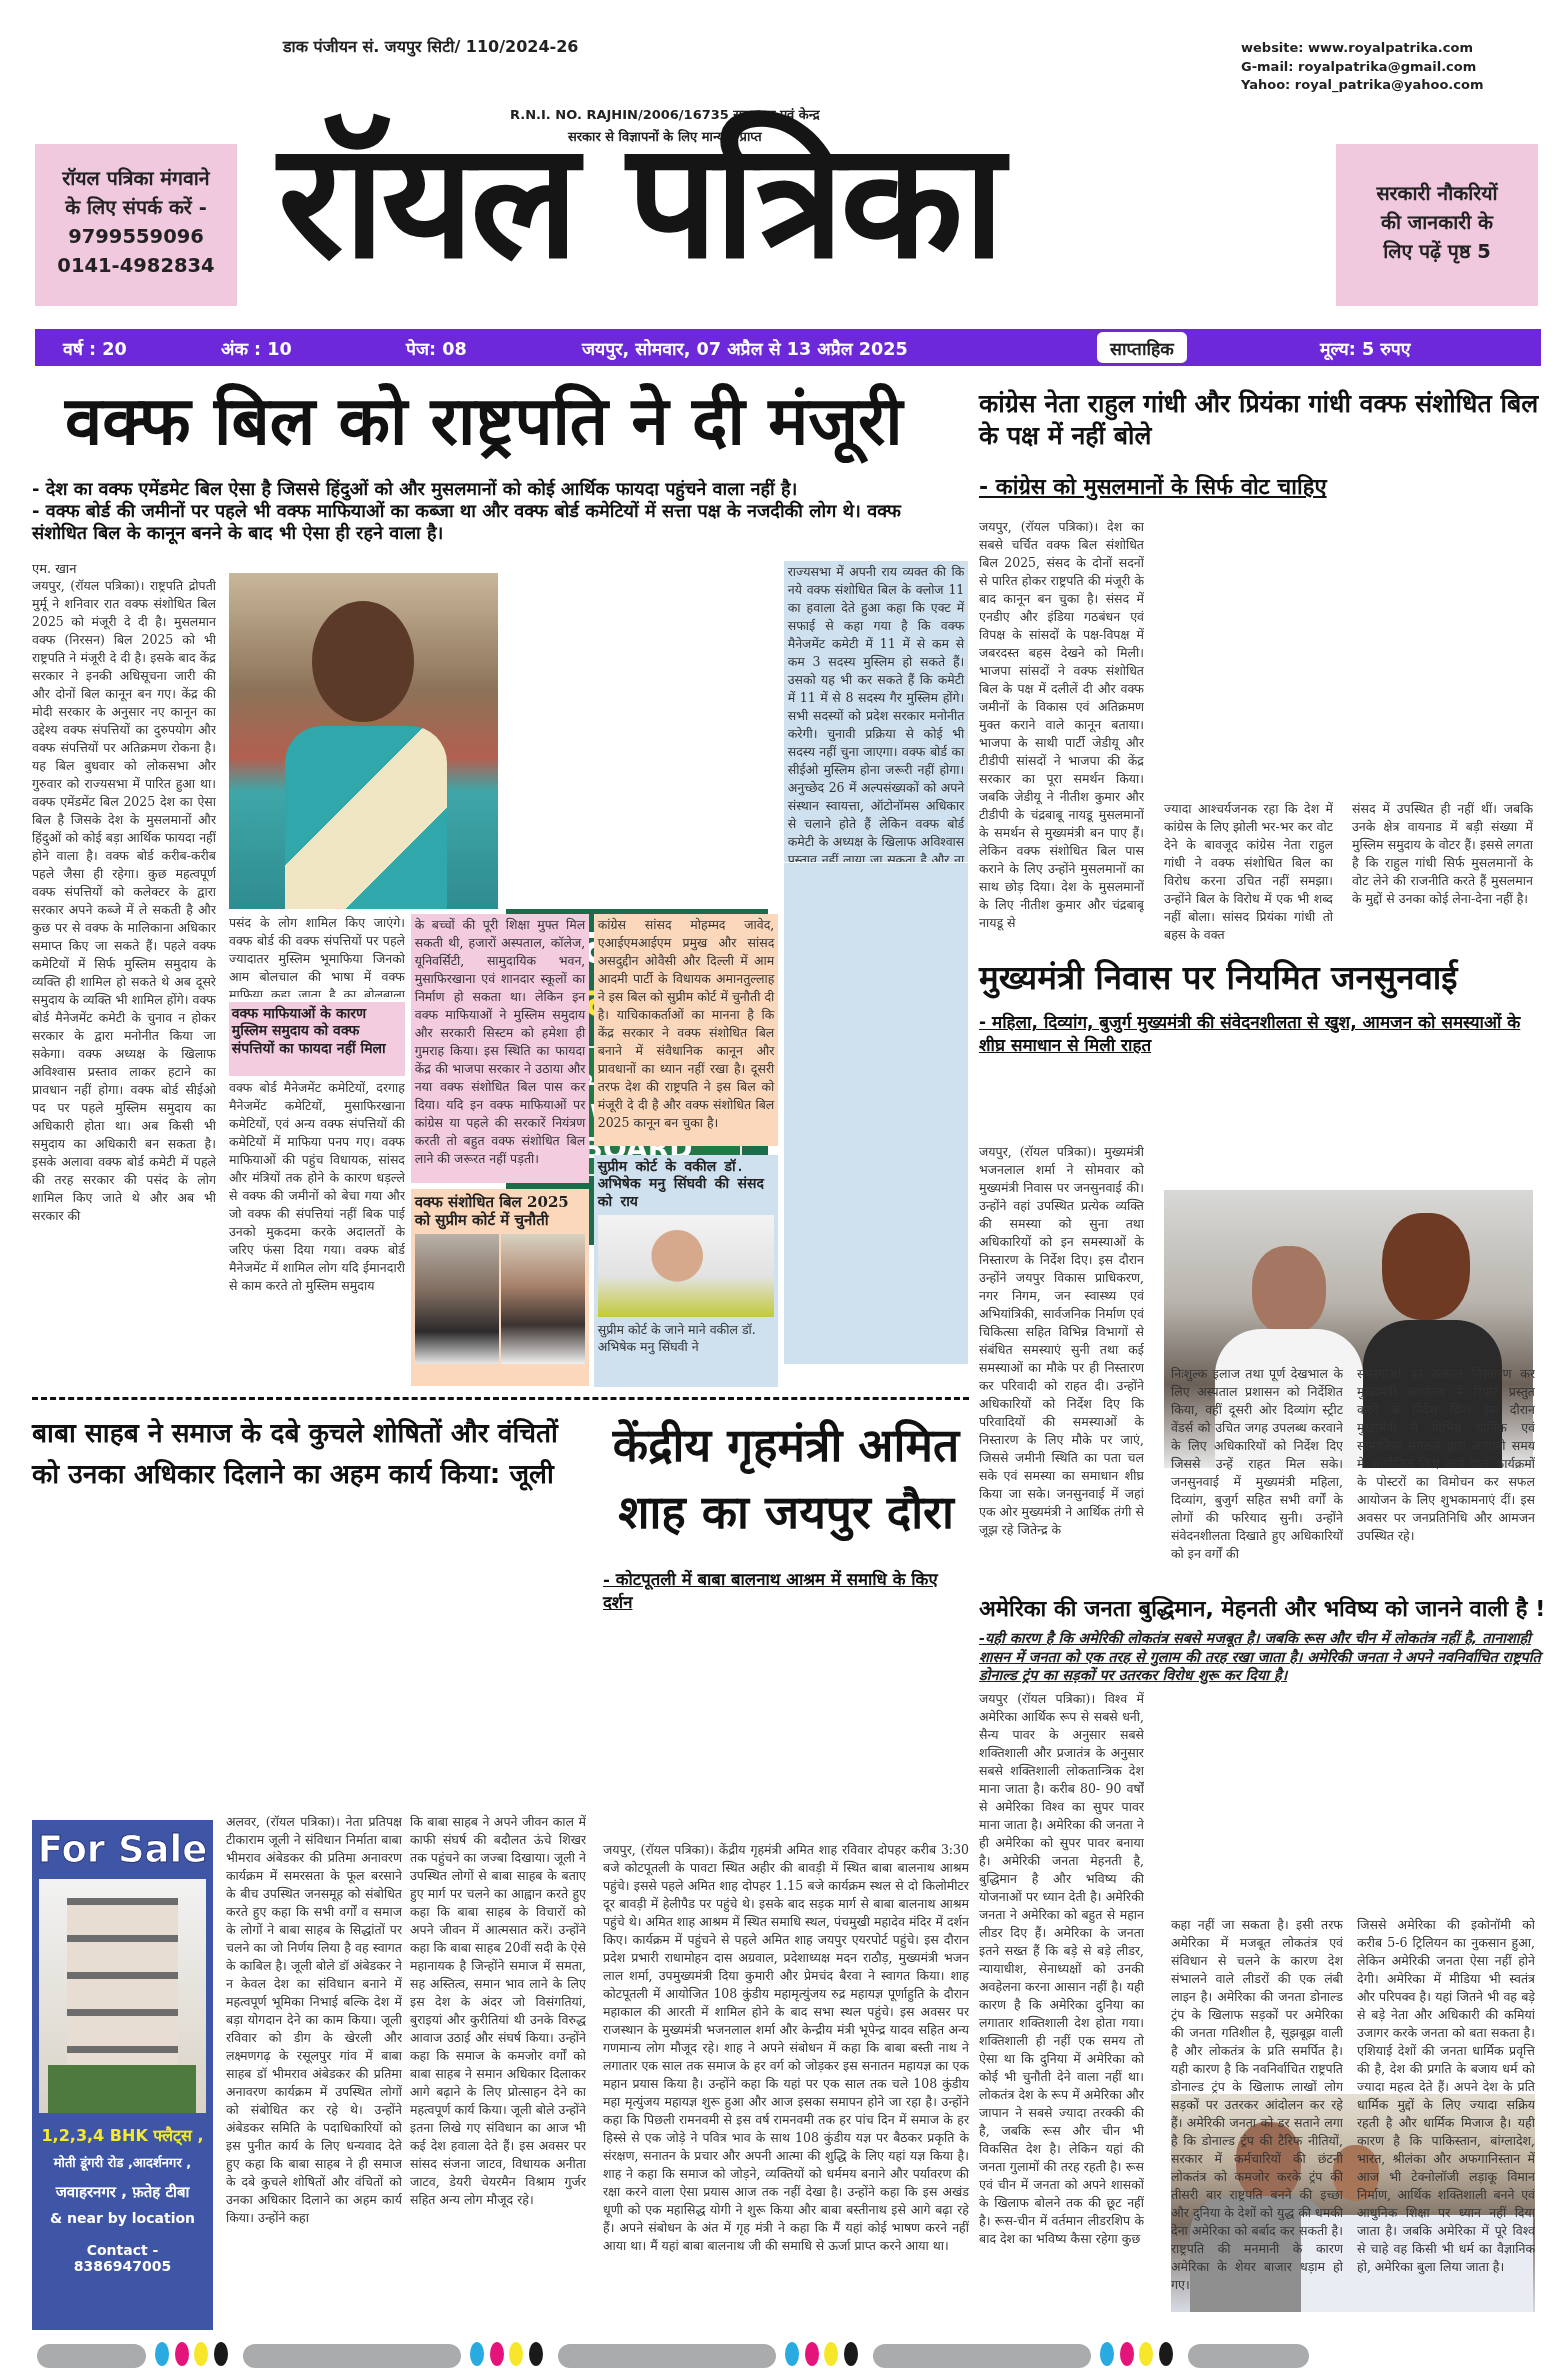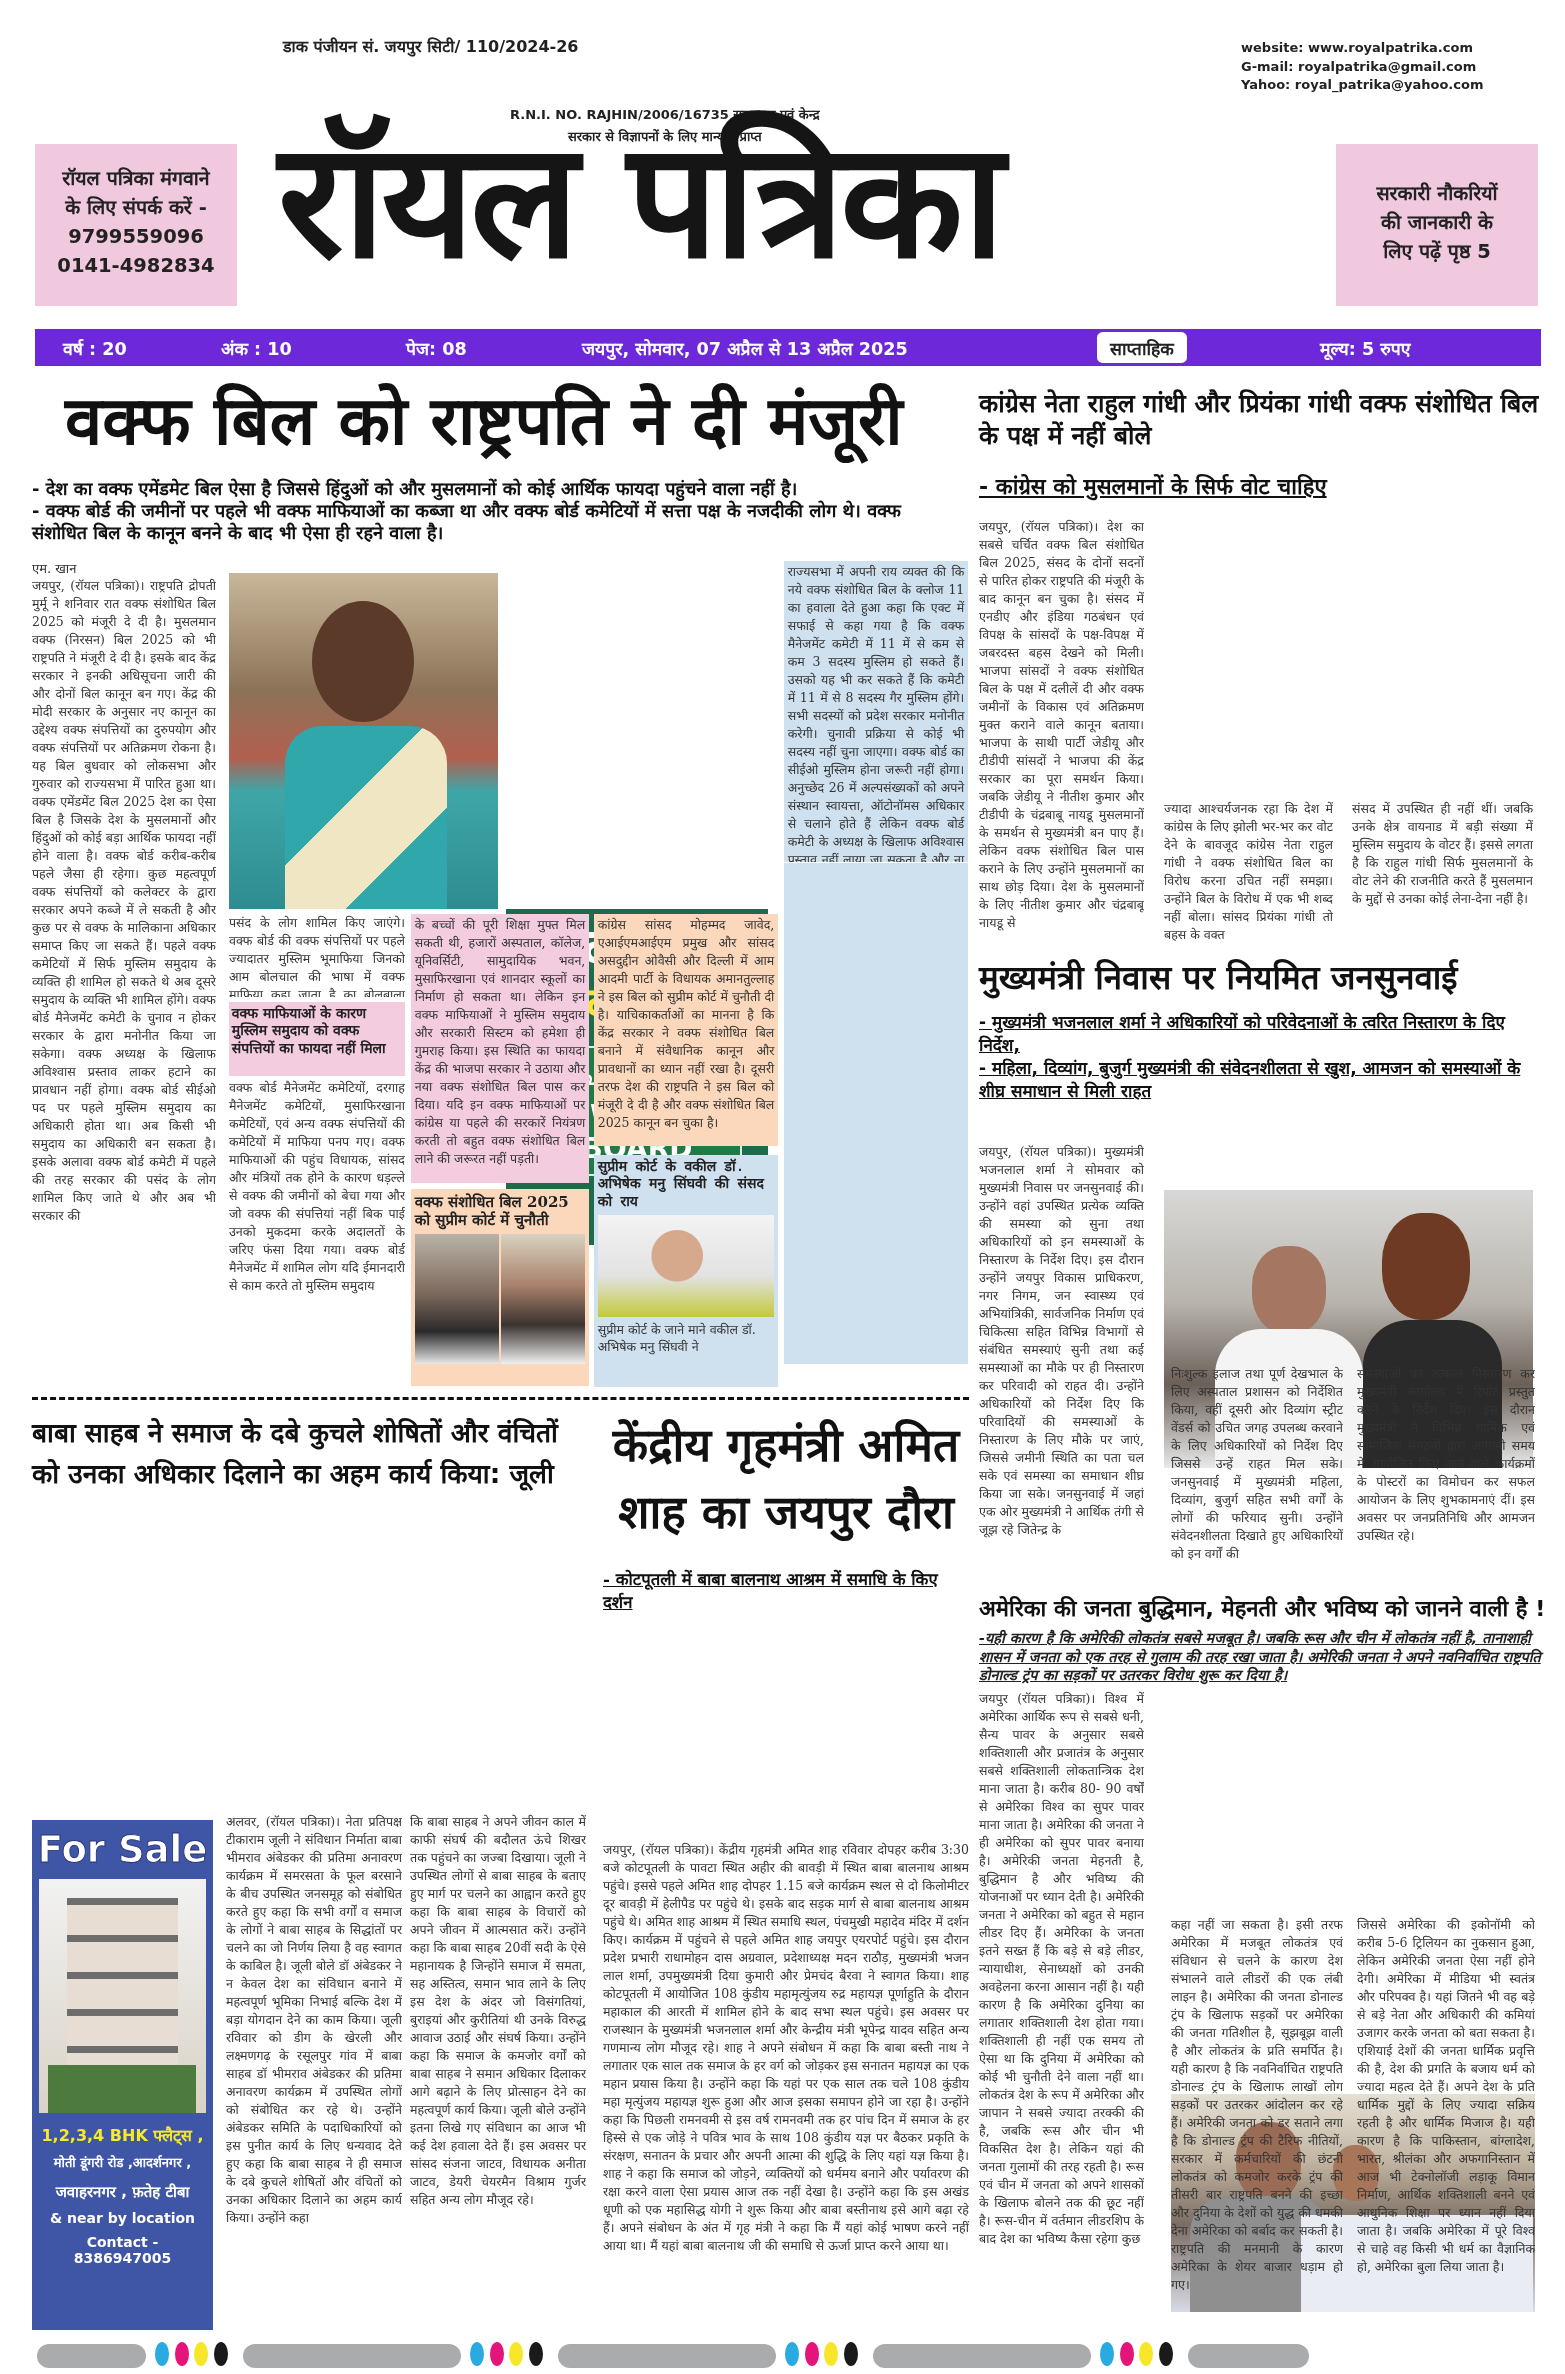--- a/index.html
+++ b/index.html
@@ -112,21 +112,20 @@
   <div style="position:absolute;left:88px;top:56px;width:74px;height:88px;border-radius:45%;background:#a57661"></div>
   <div style="position:absolute;left:51px;top:139px;width:148px;height:148px;background:#f4f4f4;border-radius:46px 46px 0 0"></div>
   <div style="position:absolute;left:218px;top:23px;width:88px;height:107px;border-radius:45%;background:#6e3a23"></div>
   <div style="position:absolute;left:199px;top:130px;width:139px;height:158px;background:#2a2a2a;border-radius:46px 46px 0 0"></div>
 </div>
 <div class="abs body" style="left:1164px;top:800px;width:169px;height:153px">ज्यादा आश्चर्यजनक रहा कि देश में कांग्रेस के लिए झोली भर-भर कर वोट देने के बावजूद कांग्रेस नेता राहुल गांधी ने वक्फ संशोधित बिल का विरोध करना उचित नहीं समझा। उन्होंने बिल के विरोध में एक भी शब्द नहीं बोला। सांसद प्रियंका गांधी तो बहस के वक्त</div>
 <div class="abs body" style="left:1352px;top:800px;width:181px;height:153px">संसद में उपस्थित ही नहीं थीं। जबकि उनके क्षेत्र वायनाड में बड़ी संख्या में मुस्लिम समुदाय के वोटर हैं। इससे लगता है कि राहुल गांधी सिर्फ मुसलमानों के वोट लेने की राजनीति करते हैं मुसलमान के मुद्दों से उनका कोई लेना-देना नहीं है।</div>
 
 <div class="abs hd" style="left:979px;top:960px;font-size:33px">मुख्यमंत्री निवास पर नियमित जनसुनवाई</div>
 <div class="abs hd underline" style="left:979px;top:1011px;width:557px;font-size:17px;line-height:23px">
-  <div>- मुख्यमंत्री भजनलाल शर्मा ने अधिकारियों को परिवेदनाओं के त्वरित निस्तारण के दिए निर्देश,</div>
   <div>- महिला, दिव्यांग, बुजुर्ग मुख्यमंत्री की संवेदनशीलता से खुश, आमजन को समस्याओं के शीघ्र समाधान से मिली राहत</div>
 </div>
 <div class="abs body" style="left:979px;top:1143px;width:165px;height:445px">जयपुर, (रॉयल पत्रिका)। मुख्यमंत्री भजनलाल शर्मा ने सोमवार को मुख्यमंत्री निवास पर जनसुनवाई की। उन्होंने वहां उपस्थित प्रत्येक व्यक्ति की समस्या को सुना तथा अधिकारियों को इन समस्याओं के निस्तारण के निर्देश दिए। इस दौरान उन्होंने जयपुर विकास प्राधिकरण, नगर निगम, जन स्वास्थ्य एवं अभियांत्रिकी, सार्वजनिक निर्माण एवं चिकित्सा सहित विभिन्न विभागों से संबंधित समस्याएं सुनी तथा कई समस्याओं का मौके पर ही निस्तारण कर परिवादी को राहत दी। उन्होंने अधिकारियों को निर्देश दिए कि परिवादियों की समस्याओं के निस्तारण के लिए मौके पर जाएं, जिससे जमीनी स्थिति का पता चल सके एवं समस्या का समाधान शीघ्र किया जा सके। जनसुनवाई में जहां एक ओर मुख्यमंत्री ने आर्थिक तंगी से जूझ रहे जितेन्द्र के</div>
 <div class="abs photo" style="left:1171px;top:1144px;width:364px;height:218px;background:linear-gradient(180deg,#e5e0d4 0%,#c3b6a3 30%,#7b6d62 60%,#d7dbe4 100%)">
   <div style="position:absolute;left:65px;top:28px;width:65px;height:79px;border-radius:45%;background:#9a6b55"></div>
   <div style="position:absolute;left:18.6px;top:102px;width:139px;height:121px;background:#8f8f8f;border-radius:37px 37px 0 0"></div>
   <div style="position:absolute;left:130px;top:121px;width:232px;height:102px;background:#e9ecf3"></div>
   <div style="position:absolute;left:162px;top:51px;width:46px;height:56px;border-radius:45%;background:#a77659"></div>
 </div>
 <div class="abs body" style="left:1171px;top:1365px;width:172px;height:223px">निःशुल्क इलाज तथा पूर्ण देखभाल के लिए अस्पताल प्रशासन को निर्देशित किया, वहीं दूसरी ओर दिव्यांग स्ट्रीट वेंडर्स को उचित जगह उपलब्ध करवाने के लिए अधिकारियों को निर्देश दिए जिससे उन्हें राहत मिल सके। जनसुनवाई में मुख्यमंत्री महिला, दिव्यांग, बुजुर्ग सहित सभी वर्गों के लोगों की फरियाद सुनी। उन्होंने संवेदनशीलता दिखाते हुए अधिकारियों को इन वर्गों की</div>
@@ -149,21 +148,21 @@
 <div class="abs" style="left:32px;top:1820px;width:181px;height:510px;background:#3f55a6;text-align:center;padding:7.4px 5.6px">
   <div style="font-size:37px;font-weight:bold;color:#fff;-webkit-text-stroke:0.9px #27347a;line-height:46px">For Sale</div>
   <div style="margin:5.6px auto 0;width:167px;height:234px;background:linear-gradient(180deg,#f2f2f2 0%,#d9d3c6 100%);position:relative">
     <div style="position:absolute;left:28px;top:18.6px;width:111px;height:186px;background:repeating-linear-gradient(180deg,#6d6d6d 0 7.4px,#e8ddd2 7.4px 37px)"></div>
     <div style="position:absolute;left:9.3px;top:186px;width:148px;height:48px;background:#4d7a3d"></div>
   </div>
   <div style="color:#f7ea2a;font-weight:bold;font-size:16px;margin-top:11px">1,2,3,4 BHK फ्लैट्स ,</div>
   <div style="color:#fff;font-weight:bold;font-size:13px;margin-top:7.4px">मोती डूंगरी रोड ,आदर्शनगर ,</div>
   <div style="color:#fff;font-weight:bold;font-size:15px;margin-top:9.3px">जवाहरनगर , फ़तेह टीबा</div>
   <div style="color:#fff;font-weight:bold;font-size:14px;margin-top:9.3px">&amp; near by location</div>
-  <div style="color:#fff;font-weight:bold;font-size:14px;margin-top:8px">Contact - 8386947005</div>
+  <div style="color:#fff;font-weight:bold;font-size:14px;margin-top:16px">Contact - 8386947005</div>
 </div>
 
 <div class="abs hd" style="left:603px;top:1412px;width:366px;font-size:46px;text-align:center;line-height:67px">केंद्रीय गृहमंत्री अमित शाह का जयपुर दौरा</div>
 <div class="abs hd underline" style="left:603px;top:1568px;width:366px;font-size:16.7px;line-height:23px">- कोटपूतली में बाबा बालनाथ आश्रम में समाधि के किए दर्शन</div>
 
 <div class="abs body" style="left:603px;top:1841px;width:366px;height:519px">जयपुर, (रॉयल पत्रिका)। केंद्रीय गृहमंत्री अमित शाह रविवार दोपहर करीब 3:30 बजे कोटपूतली के पावटा स्थित अहीर की बावड़ी में स्थित बाबा बालनाथ आश्रम पहुंचे। इससे पहले अमित शाह दोपहर 1.15 बजे कार्यक्रम स्थल से दो किलोमीटर दूर बावड़ी में हेलीपैड पर पहुंचे थे। इसके बाद सड़क मार्ग से बाबा बालनाथ आश्रम पहुंचे थे। अमित शाह आश्रम में स्थित समाधि स्थल, पंचमुखी महादेव मंदिर में दर्शन किए। कार्यक्रम में पहुंचने से पहले अमित शाह जयपुर एयरपोर्ट पहुंचे। इस दौरान प्रदेश प्रभारी राधामोहन दास अग्रवाल, प्रदेशाध्यक्ष मदन राठौड़, मुख्यमंत्री भजन लाल शर्मा, उपमुख्यमंत्री दिया कुमारी और प्रेमचंद बैरवा ने स्वागत किया। शाह कोटपूतली में आयोजित 108 कुंडीय महामृत्युंजय रुद्र महायज्ञ पूर्णाहुति के दौरान महाकाल की आरती में शामिल होने के बाद सभा स्थल पहुंचे। इस अवसर पर राजस्थान के मुख्यमंत्री भजनलाल शर्मा और केन्द्रीय मंत्री भूपेन्द्र यादव सहित अन्य गणमान्य लोग मौजूद रहे। शाह ने अपने संबोधन में कहा कि बाबा बस्ती नाथ ने लगातार एक साल तक समाज के हर वर्ग को जोड़कर इस सनातन महायज्ञ का एक महान प्रयास किया है। उन्होंने कहा कि यहां पर एक साल तक चले 108 कुंडीय महा मृत्युंजय महायज्ञ शुरू हुआ और आज इसका समापन होने जा रहा है। उन्होंने कहा कि पिछली रामनवमी से इस वर्ष रामनवमी तक हर पांच दिन में समाज के हर हिस्से से एक जोड़े ने पवित्र भाव के साथ 108 कुंडीय यज्ञ पर बैठकर प्रकृति के संरक्षण, सनातन के प्रचार और अपनी आत्मा की शुद्धि के लिए यहां यज्ञ किया है। शाह ने कहा कि समाज को जोड़ने, व्यक्तियों को धर्ममय बनाने और पर्यावरण की रक्षा करने वाला ऐसा प्रयास आज तक नहीं देखा है। उन्होंने कहा कि इस अखंड धूणी को एक महासिद्ध योगी ने शुरू किया और बाबा बस्तीनाथ इसे आगे बढ़ा रहे हैं। अपने संबोधन के अंत में गृह मंत्री ने कहा कि मैं यहां कोई भाषण करने नहीं आया था। मैं यहां बाबा बालनाथ जी की समाधि से ऊर्जा प्राप्त करने आया था।</div>
 
 <div class="abs" style="left:37px;top:2344px;width:1503px;height:24px;display:flex;align-items:center;gap:9.3px">
   <div class="footer-bar" style="width:109px"></div>
   <div><span class="dot" style="background:#29abe2" title="#29abe2"></span><span class="dot" style="background:#e5147b"></span><span class="dot" style="background:#f7e62a"></span><span class="dot" style="background:#1a1a1a"></span></div>

